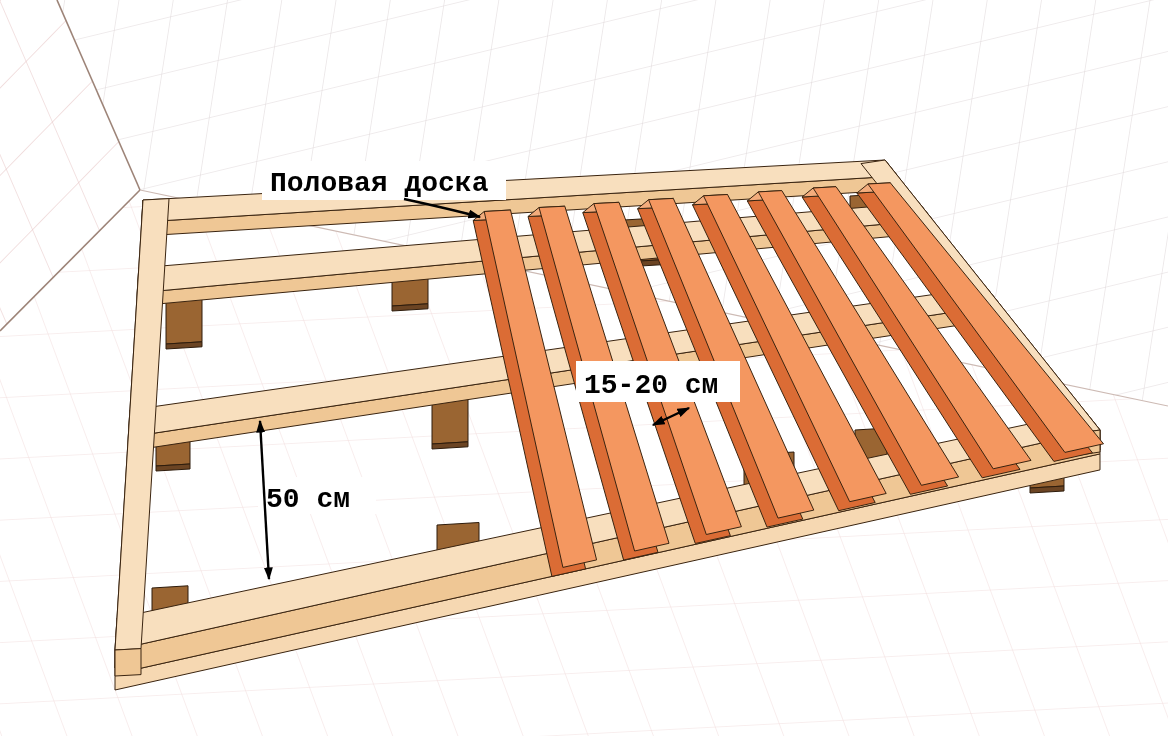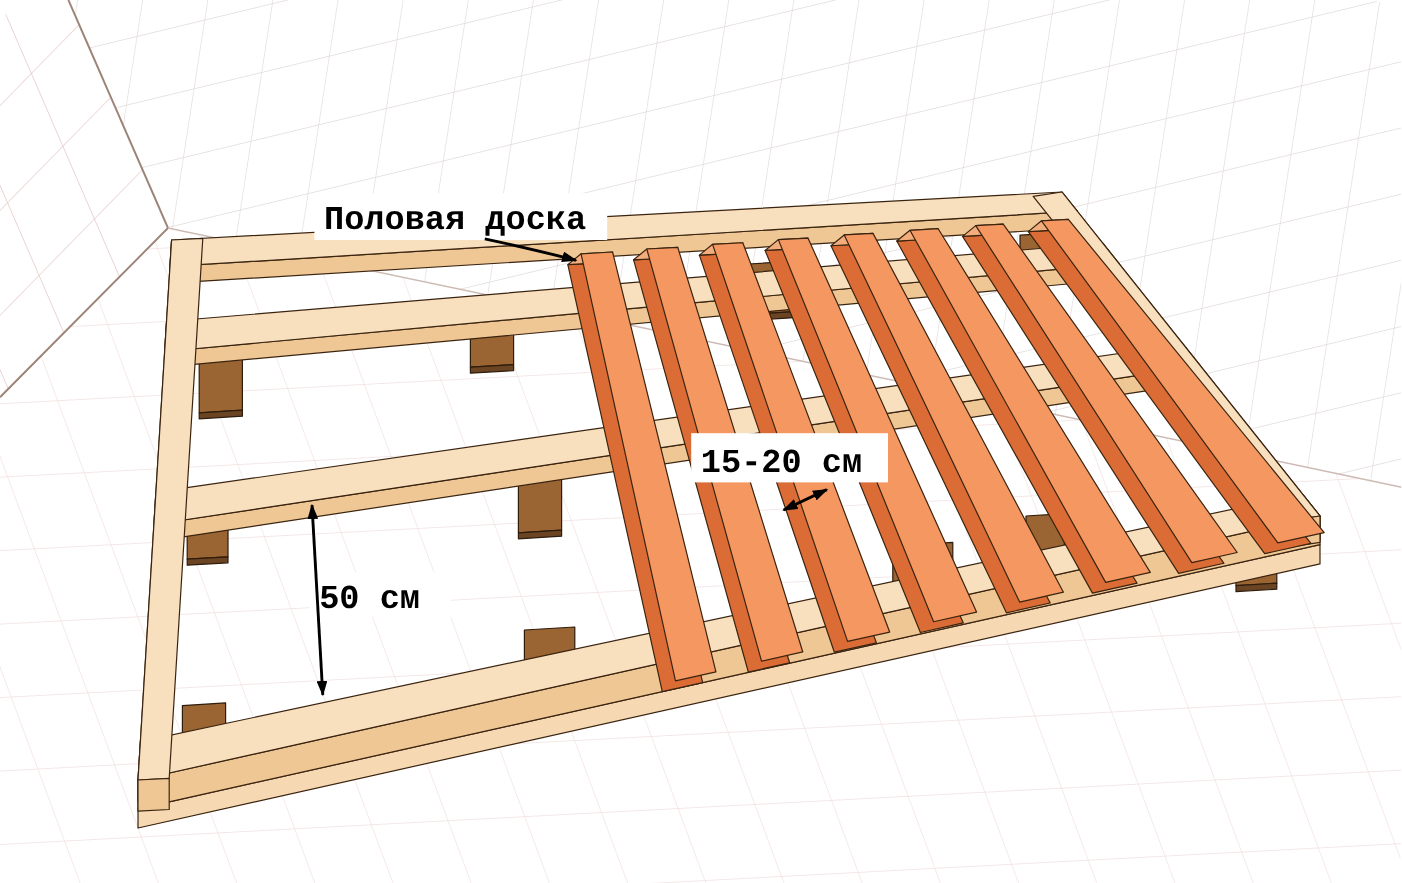--- a/index.html
+++ b/index.html
@@ -1,17 +1,17 @@
 <!DOCTYPE html>
 <html style="--background: #FFFFFF; --outline: #3A2410; --joist-top: #F8DFBE; --joist-front: #EFC795; --joist-front-light: #F6D8B2; --board-top: #F49760; --board-side: #DB6C35; --board-end: #F3AC7C; --block-front: #9A6532; --block-dark: #6B4423; --block-outline: #2E1C0C; --grid-left-wall: #E5C4C4; --grid-back-wall: #DFD7D9; --grid-floor: #F2DEDE; --wall-edge: #9D8478; --wall-edge-light: #CDBAB4; --annotation: #000000;"><head>
 <meta charset="utf-8">
 <style>
   html,body{margin:0;padding:0;background:#fff;}
   .stage{position:relative;width:1168px;height:736px;background:var(--background,#fff);overflow:hidden;
-         font-family:"Liberation Sans",sans-serif;border-radius:28px;}
+         font-family:"Liberation Sans",sans-serif;}
   svg{position:absolute;left:0;top:0;}
   .gridlineL{fill:none;stroke:var(--grid-left-wall,#e5c4c4);stroke-width:1.1;}
   .gridlineB{fill:none;stroke:var(--grid-back-wall,#dfd7d9);stroke-width:1.1;}
   .gridlineF{fill:none;stroke:var(--grid-floor,#f2dede);stroke-width:1.1;}
   .wall-edge{stroke:var(--wall-edge,#9d8478);stroke-width:1.6;fill:none;}
   .wall-edge-light{stroke:var(--wall-edge-light,#cdbab4);stroke-width:1.2;fill:none;}
   .ann-text{font-family:"Liberation Mono","DejaVu Sans Mono",monospace;font-weight:bold;
             font-size:28px;fill:var(--annotation,#000);}
   .ann-stroke{stroke:var(--annotation,#000);stroke-width:2.4;fill:none;}
   .ann-box{fill:#ffffff;}

